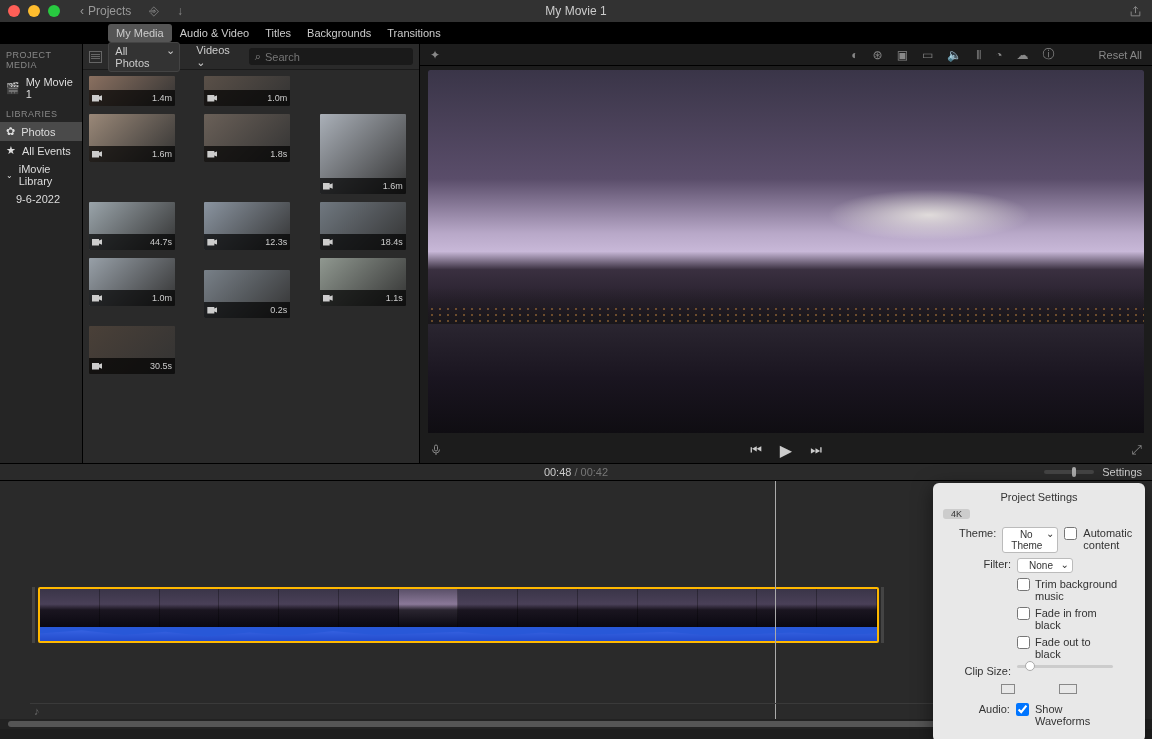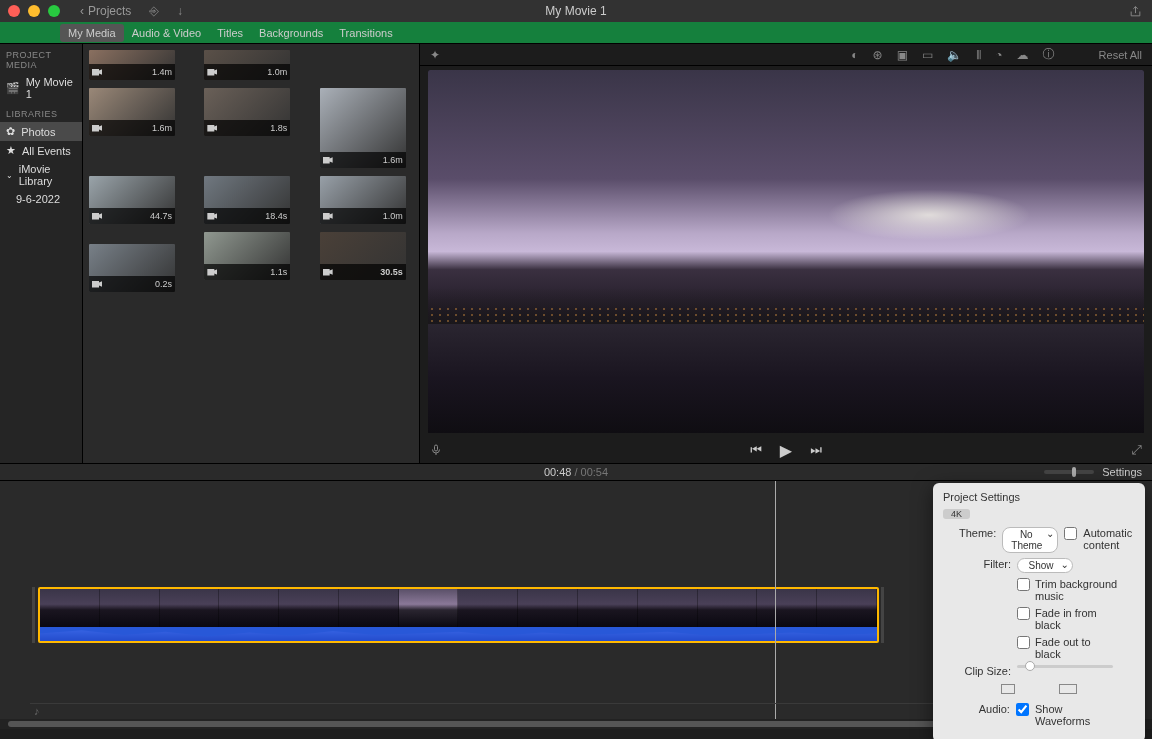--- a/index.html
+++ b/index.html
@@ -6,21 +6,21 @@
 body{width:1152px;height:739px;background:#1e1e1e;overflow:hidden;color:#ccc;font-size:11px;position:relative}
 .titlebar{height:22px;background:#323232;display:flex;align-items:center;padding:0 8px;position:relative}
 .traffic{display:flex;gap:8px}
 .tl{width:12px;height:12px;border-radius:50%}
 .tl.r{background:#ff5f57}.tl.y{background:#ffbd2e}.tl.g{background:#28c940}
 .titlebar .title{position:absolute;left:50%;transform:translateX(-50%);color:#ccc;font-size:12px}
 .titlebar .back{margin-left:20px;color:#999;font-size:12px;display:flex;align-items:center;gap:4px}
 .titlebar .rightico{position:absolute;right:10px;color:#888}
 .titlebar .tbicon{margin-left:18px;color:#888;font-size:12px}
 
-.tabbar{height:22px;background:#15803d;display:flex;align-items:center;padding-left:60px;gap:0;border-bottom:1px solid #000}
+.tabbar{height:22px;background:#000000;display:flex;align-items:center;padding-left:108px;gap:0;border-bottom:1px solid #000}
 .tabbar .tab{padding:0 8px;height:18px;line-height:18px;font-size:11px;color:#ccc;border-radius:3px;cursor:pointer}
 .tabbar .tab.sel{background:#555}
 
 .main{display:flex;height:419px}
 .sidebar{width:83px;background:#252525;border-right:1px solid #000}
 .sbhdr{font-size:9px;color:#888;padding:6px 6px 3px;letter-spacing:.5px}
 .sbitem{padding:3px 6px;font-size:11px;color:#ddd;display:flex;align-items:center;gap:6px;cursor:pointer}
 .sbitem.sel{background:#4a4a4a}
 .insub{padding-left:16px}
 
@@ -75,26 +75,26 @@
 .playhead{position:absolute;top:0;left:775px;width:1px;height:100%;background:#aaa}
 .musicrow{position:absolute;bottom:12px;left:30px;right:10px;height:14px;border-top:1px solid #3a3a3a;display:flex;align-items:center;padding-left:4px;color:#666}
 .tlscroll{position:absolute;bottom:0;left:0;right:0;height:10px;background:#222}
 .tlscroll .sbar{position:absolute;top:2px;left:8px;right:8px;height:6px;background:#555;border-radius:3px}
 .tledge{position:absolute;top:106px;height:56px;width:3px;background:#444}
 .tledge.l{left:32px}
 .tledge.r{left:881px}
 
 .popover{position:absolute;right:7px;top:483px;width:212px;background:#e8e8e8;border-radius:6px;box-shadow:0 5px 20px rgba(0,0,0,.5);color:#333;font-size:11px;padding:8px 10px 10px}
 .popover::before{content:"";position:absolute;top:-7px;right:14px;border:7px solid transparent;border-bottom-color:#e8e8e8}
-.pophdr{font-size:11px;margin-bottom:4px}
+.pophdr{text-align:center;font-size:11px;margin-bottom:4px}
 .popres{text-align:left;margin-bottom:8px}
 .popres span{background:#ccc;padding:0 8px;border-radius:3px;font-size:9px}
 .poprow{display:flex;align-items:flex-start;margin:5px 16px;gap:6px}
 .poprow .lbl{width:52px;text-align:right;font-size:11px}
-.popsel{background:#fff;border:1px solid #bbb;border-radius:8px;padding:1px 16px 1px 8px;font-size:10px;position:relative;min-width:56px;text-align:center}
+.popsel{background:#fff;border:1px solid #bbb;border-radius:3px;padding:1px 16px 1px 8px;font-size:10px;position:relative;min-width:56px;text-align:center}
 .popsel::after{content:"⌄";position:absolute;right:3px;top:0}
 .poprow input[type=checkbox]{margin:0}
 .poprow.ck{padding-left:58px;gap:5px}
 .popslider{flex:1;height:3px;background:#ccc;border-radius:2px;position:relative;margin-right:6px}
 .popslider .knob{position:absolute;top:-4px;left:8%;width:10px;height:10px;background:#fff;border:1px solid #aaa;border-radius:50%}
 .clipicons{display:flex;justify-content:space-between;padding:2px 58px 4px}
 .clipicons span{width:14px;height:10px;border:1px solid #888;display:inline-block}
 
 svg{display:block}
 </style>
@@ -149,20 +149,34 @@
     <div class="sbitem">
       <span style="font-size:8px">⌄</span>
       <span>iMovie Library</span>
     </div>
     <div class="sbitem insub">
       <span>9-6-2022</span>
     </div>
   </div>
 
   <div class="browser">
+    <div class="browsebar">
+      <span class="listico">
+          <span></span>
+          <span></span>
+          <span></span>
+        </span>
+      <div class="dropdown">All Photos</div>
+      <div style="flex:1"></div>
+      <div class="videoslbl"><span>Videos</span> ⌄</div>
+      <div class="search">
+        <span style="color:#888">⌕</span>
+        <input placeholder="Search" style="">
+      </div>
+    </div>
     <div class="thumbgrid" id="thumbgrid">
         <div class="thumbwrap">
           <div class="thumb short" style="background: linear-gradient(135deg, rgb(138, 112, 96), rgb(51, 51, 51));">
             <div class="thumbbar">
               <span class="camico"></span>
               <span>1.4m</span>
             </div>
           </div>
         </div>
         <div class="thumbwrap">
@@ -200,20 +214,28 @@
         </div>
         <div class="thumbwrap">
           <div class="thumb" style="background: linear-gradient(135deg, rgb(154, 164, 170), rgb(51, 51, 51));">
             <div class="thumbbar">
               <span class="camico"></span>
               <span>44.7s</span>
             </div>
           </div>
         </div>
         <div class="thumbwrap">
+          <div class="thumb" style="background: linear-gradient(135deg, rgb(138, 148, 160), rgb(51, 51, 51));">
+            <div class="thumbbar">
+              <span class="camico"></span>
+              <span>12.3s</span>
+            </div>
+          </div>
+        </div>
+        <div class="thumbwrap">
           <div class="thumb" style="background: linear-gradient(135deg, rgb(112, 120, 128), rgb(51, 51, 51));">
             <div class="thumbbar">
               <span class="camico"></span>
               <span>18.4s</span>
             </div>
           </div>
         </div>
         <div class="thumbwrap">
           <div class="thumb" style="background: linear-gradient(135deg, rgb(152, 160, 168), rgb(51, 51, 51));">
             <div class="thumbbar">
@@ -232,21 +254,21 @@
         </div>
         <div class="thumbwrap">
           <div class="thumb" style="background: linear-gradient(135deg, rgb(144, 152, 144), rgb(51, 51, 51));">
             <div class="thumbbar">
               <span class="camico"></span>
               <span>1.1s</span>
             </div>
           </div>
         </div>
         <div class="thumbwrap">
-          <div class="thumb" style="background: linear-gradient(135deg, rgb(74, 64, 56), rgb(51, 51, 51)); font-weight: bold;">
+          <div class="thumb" style="background: linear-gradient(135deg, rgb(74, 64, 56), rgb(51, 51, 51));">
             <div class="thumbbar">
               <span class="camico"></span>
               <span>30.5s</span>
             </div>
           </div>
         </div>
       </div>
   </div>
 
   <div class="viewerpane">
@@ -283,21 +305,21 @@
       <span style="font-size:16px">▶</span>
       <span>⏭</span>
       <span class="expico">⤢</span>
     </div>
   </div>
 </div>
 
 <div class="timebar">
   <span>00:48</span>
   <span class="dim">&nbsp;/&nbsp;</span>
-  <span class="dim">00:54</span>
+  <span class="dim">00:42</span>
   <div class="zoomrow">
     <div class="zoomslider">
         <div class="knob"></div>
       </div>
     <span class="settingslink">Settings</span>
   </div>
 </div>
 
 <div class="timeline">
   <div class="tledge l"></div>
@@ -334,21 +356,21 @@
   <div class="pophdr">Project Settings</div>
   <div class="popres"><span>4K</span></div>
   <div class="poprow">
     <div class="lbl">Theme:</div>
     <div class="popsel">No Theme</div>
     <input type="checkbox" style="">
     <span>Automatic content</span>
   </div>
   <div class="poprow">
     <div class="lbl">Filter:</div>
-    <div class="popsel">Show</div>
+    <div class="popsel">None</div>
   </div>
   <div class="poprow ck">
     <input type="checkbox" style="">
     <span>Trim background music</span>
   </div>
   <div class="poprow ck">
     <input type="checkbox" style="">
     <span>Fade in from black</span>
   </div>
   <div class="poprow ck">

